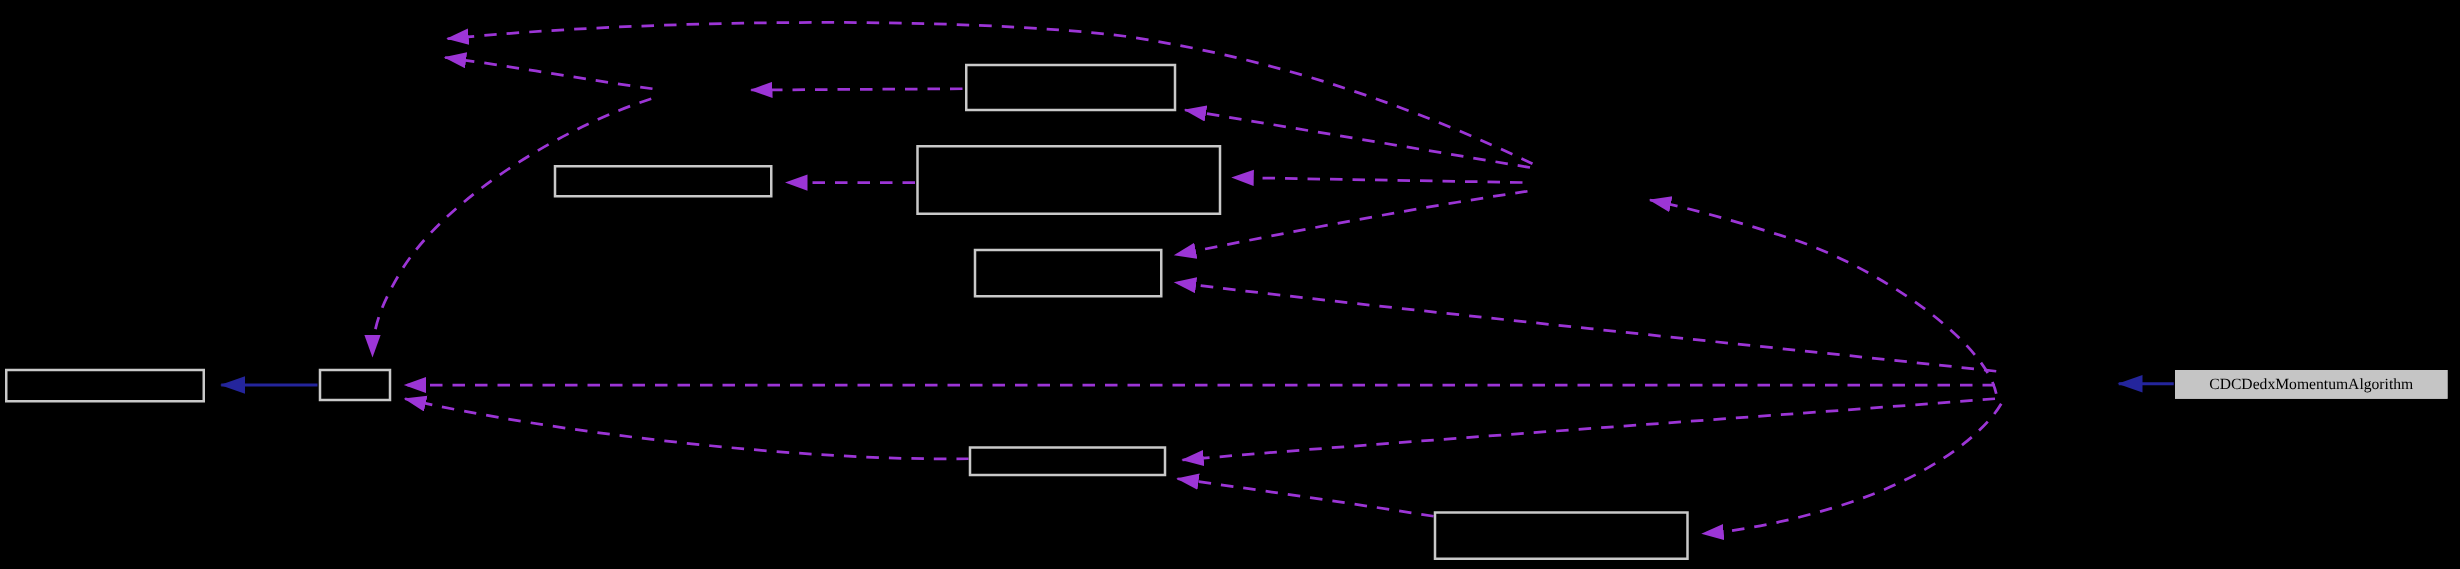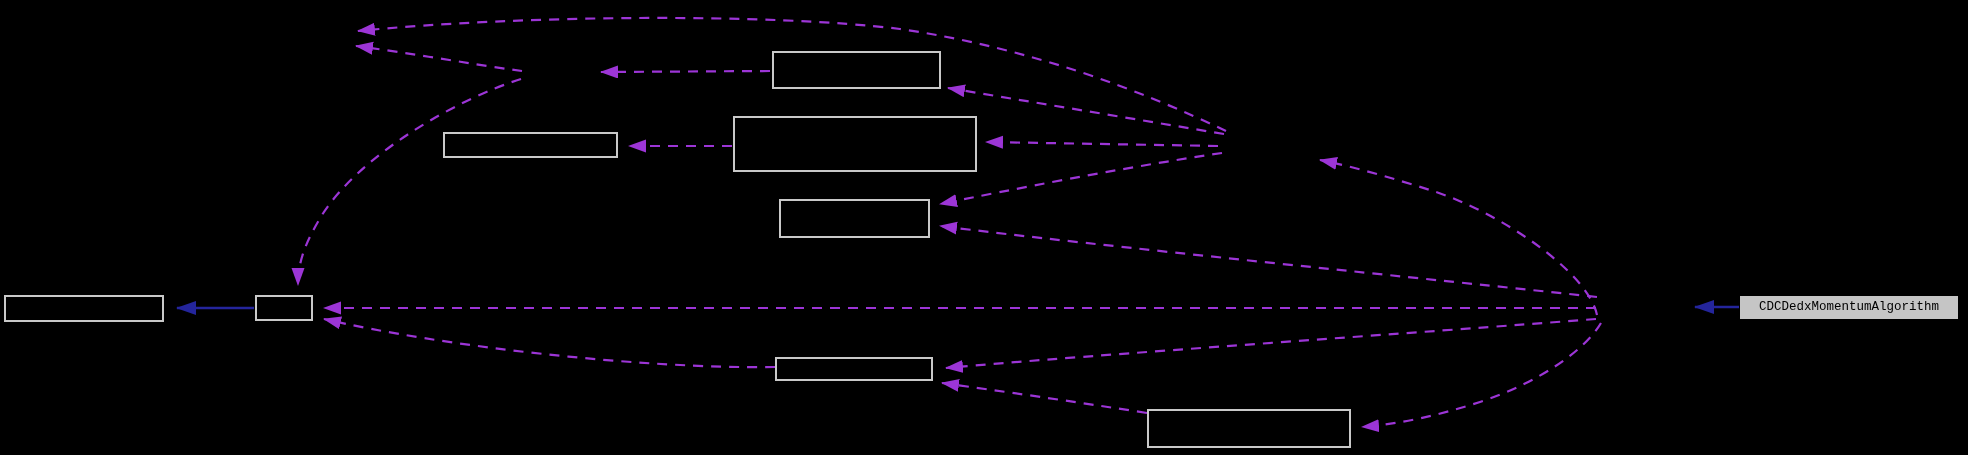--- a/index.html
+++ b/index.html
@@ -1,21 +1,21 @@
 <!DOCTYPE html>
 <html><head>
 <meta charset="utf-8">
 <style>
   html,body{margin:0;padding:0;background:#000;}
   #canvas{
     position:relative;
     width:1968px;height:455px;
     background:#000;
     overflow:hidden;
-    font-family:Liberation Mono, monospace;
+    font-family:Liberation Serif, serif;
   }
   #edges{position:absolute;left:0;top:0;width:1968px;height:455px;}
   .node{
     position:absolute;
     box-sizing:border-box;
     border:2px solid #c9c9c9;
     background:#000;
   }
   .node.current{
     background:#c5c5c5;

